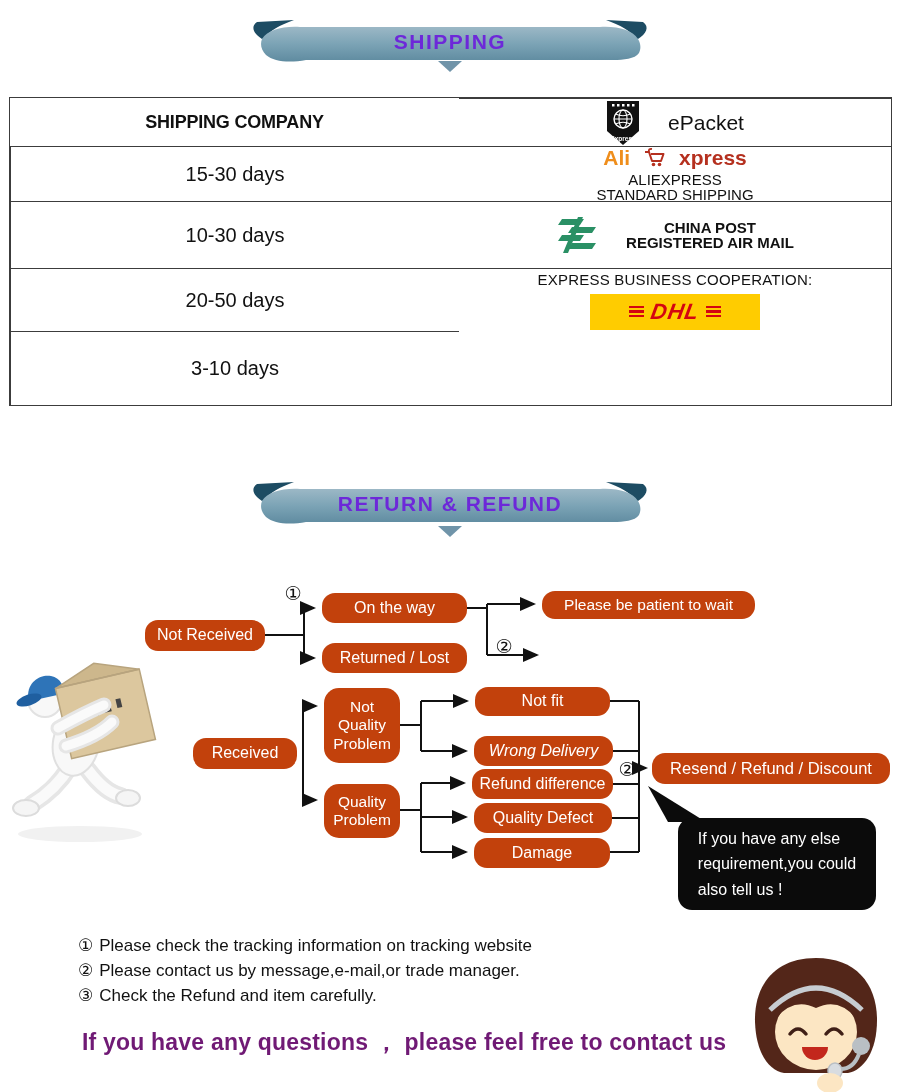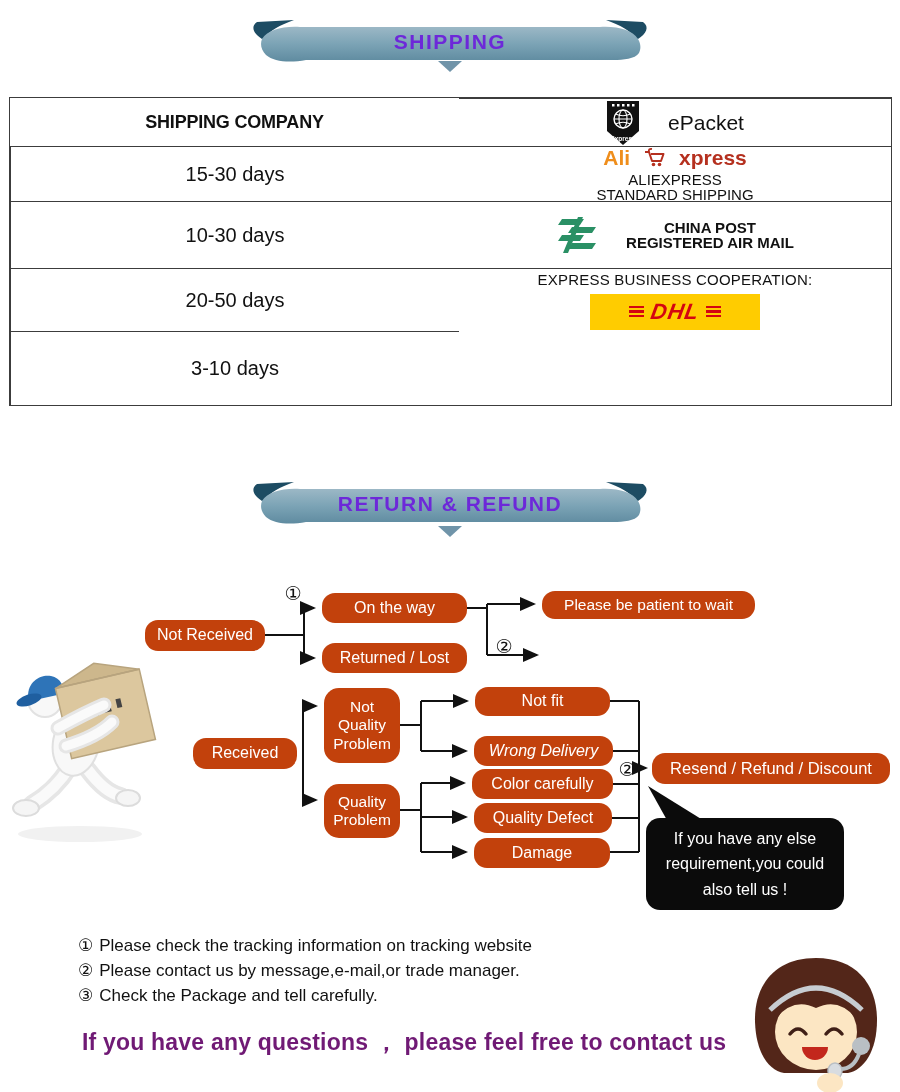--- a/index.html
+++ b/index.html
@@ -34,22 +34,22 @@
   .dhl .bars{display:flex;flex-direction:column;gap:2px;}
   .dhl .bars i{display:block;width:15px;height:2.5px;background:#d40511;}
   .dhl-text{font-style:italic;font-weight:900;font-size:22px;color:#d40511;letter-spacing:1px;transform:skewX(-10deg);}
 
   
   .flow-svg{position:absolute;left:0;top:0;z-index:1;}
   .fbox{position:absolute;background:#c2410c;color:#fff;display:flex;align-items:center;
     justify-content:center;text-align:center;border-radius:13px;font-size:16px;z-index:2;
     white-space:pre-line;line-height:1.18;}
   .bubble{position:absolute;background:#0b0b0b;color:#fff;border-radius:14px;z-index:2;
-    display:flex;align-items:center;justify-content:center;text-align:center;
-    font-size:16px;line-height:1.6;white-space:pre-line;}
+    display:flex;align-items:center;justify-content:center;text-align:left;
+    font-size:16px;line-height:1.6;white-space:pre-line;margin-left:32px;}
 
   
   .notes{position:absolute;left:78px;top:933px;font-size:17px;line-height:24px;}
   .notes .mk{font-family:"DejaVu Sans",sans-serif;margin-right:6px;}
   .footer-red{position:absolute;left:74px;top:1027px;font-size:23px;font-weight:bold;
     color:#701a75;letter-spacing:0.2px;margin-left:8px;}
   .art{position:absolute;z-index:0;}
 </style>
 </head>
 <body>
@@ -236,32 +236,32 @@
   <div class="fbox" style="left:322px;top:643px;width:145px;height:30px;">Returned / Lost</div>
   <div class="fbox" style="left:542px;top:591px;width:213px;height:28px;font-size:15.5px;">Please be patient to wait</div>
   <div class="fbox" style="left:163px;top:738px;width:104px;height:31px;margin-left:30px;">Received</div>
   <div class="fbox" style="left:324px;top:688px;width:76px;height:75px;border-radius:15px;font-size:15.5px;">Not
 Quality
 Problem</div>
   <div class="fbox" style="left:324px;top:784px;width:76px;height:54px;border-radius:15px;font-size:15.5px;">Quality
 Problem</div>
   <div class="fbox" style="left:475px;top:687px;width:135px;height:29px;">Not fit</div>
   <div class="fbox" style="left:474px;top:736px;width:139px;height:30px;font-style:italic;">Wrong Delivery</div>
-  <div class="fbox" style="left:472px;top:769px;width:141px;height:30px;">Color carefully</div>
+  <div class="fbox" style="left:472px;top:769px;width:141px;height:30px;">Refund difference</div>
   <div class="fbox" style="left:474px;top:803px;width:138px;height:30px;">Quality Defect</div>
   <div class="fbox" style="left:474px;top:838px;width:136px;height:30px;">Damage</div>
   <div class="fbox" style="left:652px;top:753px;width:238px;height:31px;font-size:16.5px;">Resend / Refund / Discount</div>
   <div class="bubble" style="left:646px;top:818px;width:198px;height:92px;">If you have any else
 requirement,you could
 also tell us !</div>
 
   <div class="notes">
     <div><span class="mk">①</span><span>Please check the tracking information on tracking website</span></div>
     <div><span class="mk">②</span><span>Please contact us by message,e-mail,or trade manager.</span></div>
-    <div><span class="mk">③</span><span>Check the Package and tell carefully.</span></div>
+    <div><span class="mk">③</span><span>Check the Refund and item carefully.</span></div>
   </div>
 
   <div class="footer-red">If you have any questions ， please feel free to contact us</div>
 
   <svg class="art" style="left:740px;top:952px;" width="152" height="140" viewBox="0 0 152 140">
     <path d="M76,6 C34,6 14,34 15,70 C16,100 28,118 44,121 L108,121 C124,118 137,99 137,68 C137,32 116,6 76,6 Z" fill="#532619"></path>
     <ellipse cx="76" cy="80" rx="41" ry="38" fill="#fce6c3"></ellipse>
     <path d="M33,70 Q40,28 76,42 Q112,28 119,70 Q100,44 76,56 Q52,44 33,70 Z" fill="#532619"></path>
     <path d="M30,58 Q76,14 122,58" fill="none" stroke="#c7ccd1" stroke-width="5"></path>
     <path d="M50,82 Q58,72 66,82" fill="none" stroke="#3f1f16" stroke-width="3.5" stroke-linecap="round"></path>

